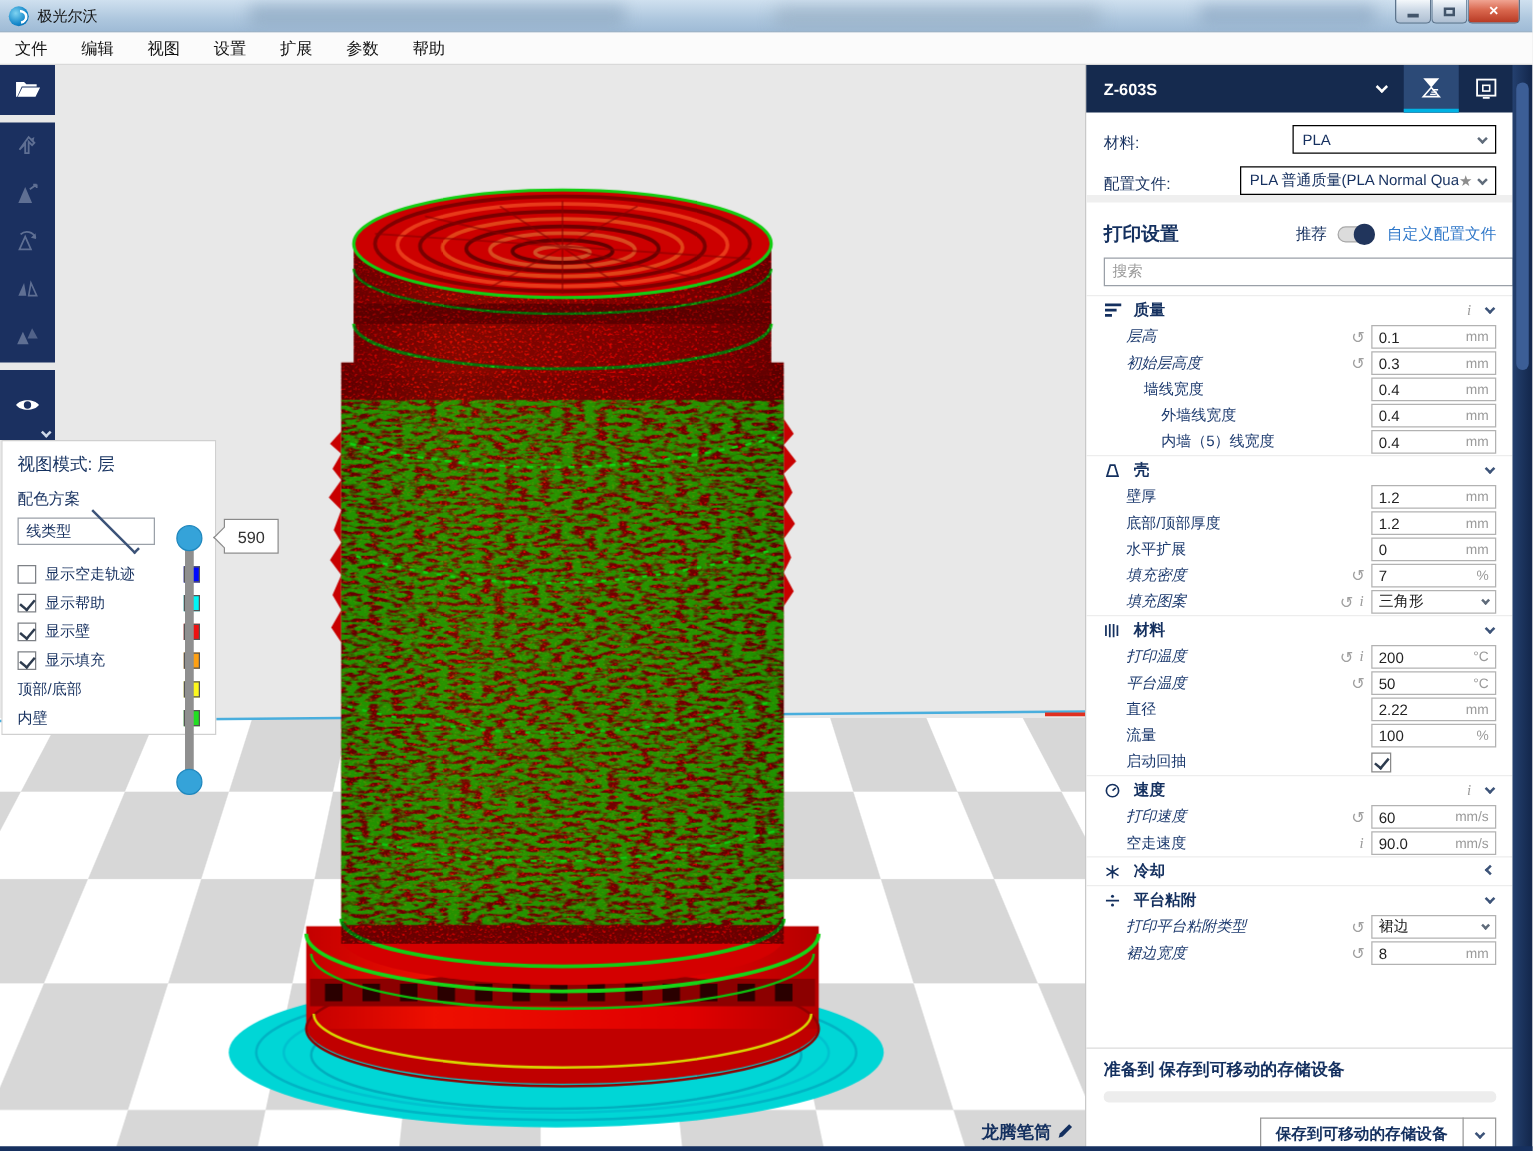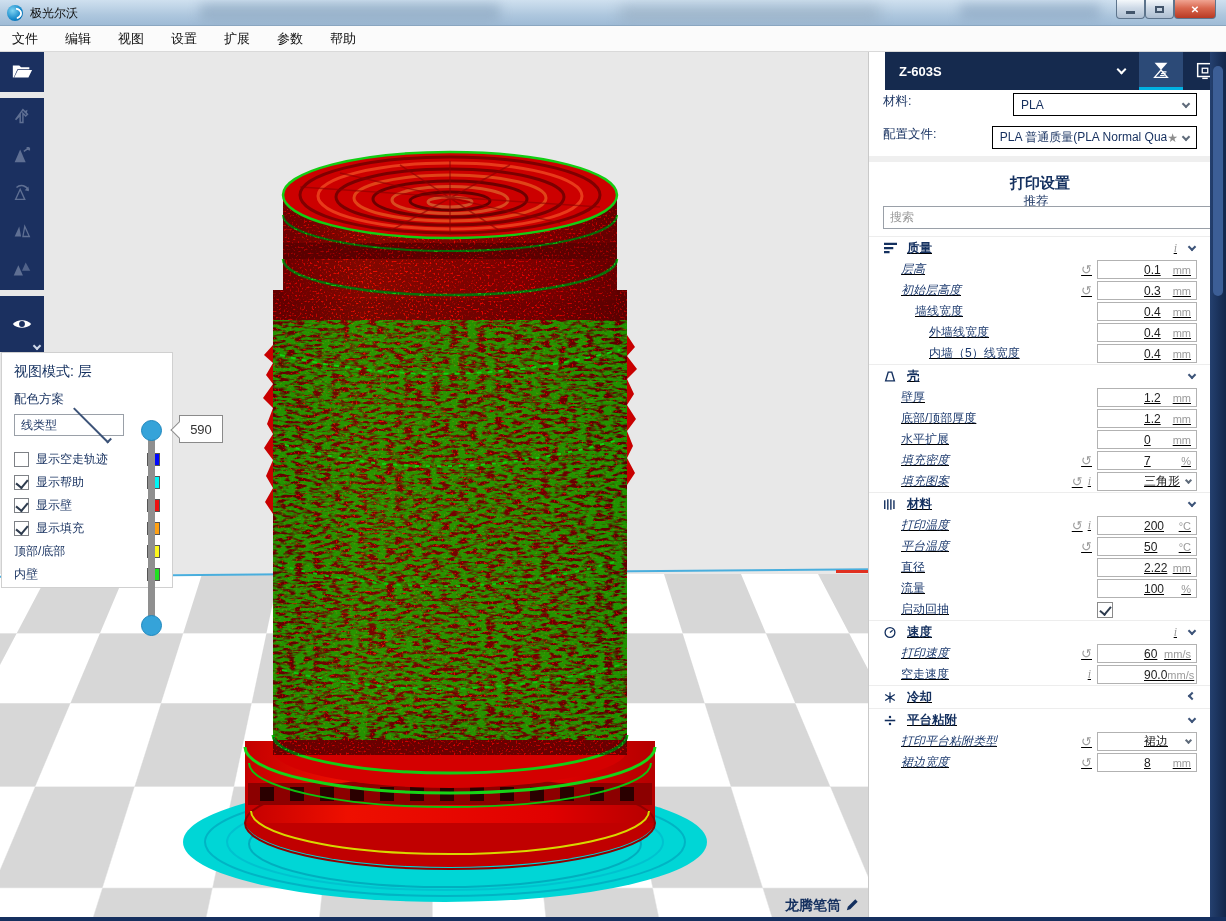--- a/index.html
+++ b/index.html
@@ -82,60 +82,60 @@
     color:#14305f; font-weight:bold; }
   .vinfo { right:auto; left:560px; }
   .vinfo .r1 { font-size:14px; height:22px; }
   .vinfo .r2 { font-size:12.5px; height:20px; }
   .micon svg { vertical-align:-2px; }
 
   
   .rpanel { position:absolute; left:868px; top:52px; width:342px; height:869px; background:#fff;
     border-left:1px solid #c9c9c9; }
   .rp-head { position:absolute; left:0; top:0; width:342px; height:38px; background:#152a4e;
-    display:flex; align-items:center;margin-left:16px; }
+    display:flex; align-items:center; }
   .rp-head .pname { color:#fff; font-size:13px; font-weight:bold; margin-left:14px; flex:1; }
   .chev { display:inline-block; width:7px; height:7px; border-right:2px solid; border-bottom:2px solid; transform:rotate(45deg); } .chev.left { transform:rotate(135deg); }
   .rp-head .chev { color:#fff; margin-right:14px; margin-top:-3px; }
   .rp-tab { width:44px; height:38px; display:flex; align-items:center; justify-content:center; }
   .rp-tab.active { background:#2c4a77; border-bottom:3px solid #00b2e3; }
   .rp-tab svg { width:22px; height:22px; }
 
   .matsec { position:absolute; left:0; top:38px; width:342px; height:72px; border-bottom:6px solid #efefef; }
-  .matrow { display:flex; align-items:flex-start; height:30px; margin:3px 14px 0 14px; }
+  .matrow { display:flex; align-items:flex-end; height:30px; margin:3px 14px 0 14px;gap:21px; }
   .matrow .ml { width:130px; font-size:12.5px; color:#16305f; }
   .mselect { flex:1; height:23px; border:1px solid #000000; display:flex; align-items:center; padding:0 7px; background:#fff; }
   .mselect .mv { flex:1; font-size:12px; color:#16305f; white-space:nowrap; overflow:hidden; }
   .mselect .chev { color:#5f6b7a; width:6px; height:6px; margin-top:-2px; flex:none; }
   .mselect .star { color:#8d8d8d; font-size:12px; margin-right:5px; flex:none; }
 
-  .pshead { position:absolute; left:14px; top:122px; width:314px; height:26px; display:flex; align-items:center;flex-direction:column; }
+  .pshead { position:absolute; left:14px; top:122px; width:314px; height:26px; display:flex; align-items:center; }
   .pshead .pst { font-size:15px; font-weight:bold; color:#14305f; flex:1; }
   .pshead .rec { font-size:12.5px; color:#16305f; margin-right:8px; }
   .toggle { width:30px; height:13px; border-radius:7px; background:#dcdcdc; border:1px solid #a8a8a8; position:relative; margin-right:10px; }
   .toggle .knob { position:absolute; right:-1px; top:-3px; width:17px; height:17px; border-radius:50%; background:#21355c; }
   .pshead .custom { font-size:12.5px; color:#2e77c9; }
 
   .searchbox { position:absolute; left:14px; top:154px; width:328px; height:23px; border:1px solid #9aa0a8; background:#fff;
     display:flex; align-items:center; padding:0 6px; font-size:12px; color:#9a9a9a; }
 
-  .setlist { position:absolute; left:0px; top:184px; width:342px; height:600px;text-decoration:underline; }
+  .setlist { position:absolute; left:0px; top:184px; width:342px; height:600px; }
   .shead { display:flex; align-items:center; height:23px; padding:0 14px; border-top:1px solid #ededed; }
   .shead .sicon { width:16px; height:14px; margin-right:8px; display:flex; align-items:center; }
   .shead .st { flex:1; font-size:12.5px; font-weight:bold; color:#14305f; }
   .shead .i-ic { font-family:"Liberation Serif", serif; font-style:italic; color:#9a9a9a; font-size:12px; margin-right:12px; }
   .shead .chev { color:#3c5378; width:6px; height:6px; margin-right:2px; margin-top:-2px; }
   .srow { display:flex; align-items:center; height:21px; padding:0 14px 0 32px; }
   .srow .lbl { flex:1; font-size:12px; color:#1c3a6e; white-space:nowrap; }
   .srow.it .lbl { font-style:italic; }
   .srow.ind1 { padding-left:46px; } .srow.ind2 { padding-left:60px;gap:15px; }
   .undo { color:#a0a0a0; font-size:13px; margin-right:5px; line-height:1; }
   .i-ic2 { font-family:"Liberation Serif", serif; font-style:italic; color:#9a9a9a; font-size:12px; margin-right:6px; }
   .vbox { width:100px; height:19px; border:1px solid #b2b2b2; background:#fff; display:flex; align-items:center; padding:0 5px; flex:none; }
-  .vbox .v { flex:1; font-size:12px; color:#222;margin-left:41px; }
+  .vbox .v { flex:1; font-size:12px; color:#222; }
   .vbox .u { font-size:11px; color:#9a9a9a; }
   .vbox .chev { color:#5f6b7a; width:5px; height:5px; margin-top:-2px; }
   .cb2 { width:16px; height:16px; border:1px solid #8a8a8a; background:#fff; position:relative; flex:none; }
   .cb2.on::after { content:""; position:absolute; left:4px; top:1px; width:5px; height:9px;
     border-right:2px solid #2d3b4e; border-bottom:2px solid #2d3b4e; transform:rotate(40deg); }
 
   .outsec { position:absolute; left:0; top:786px; width:342px; height:83px; border-top:1px solid #dcdcdc; padding:8px 14px; }
   .out-title { font-size:13.5px; font-weight:bold; color:#14305f; margin-bottom:8px; }
   .progress { width:314px; height:9px; background:#ededed; border-radius:4px; margin-bottom:12px; }
   .saverow { display:flex; justify-content:flex-end; }
@@ -639,19 +639,31 @@
       <div class="srow it">
           <span class="lbl">裙边宽度</span>
           <span class="undo">↺</span>
           <div class="vbox">
             <span class="v">8</span>
             <span class="u">mm</span>
           </div>
         </div>
     </div>
 
+    <div class="outsec">
+      <div class="out-title">准备到 保存到可移动的存储设备</div>
+      <div class="progress"></div>
+      <div class="saverow">
+        <div class="savebtn">
+          <span class="main">保存到可移动的存储设备</span>
+          <span class="arrow">
+              <span class="chev"></span>
+            </span>
+        </div>
+      </div>
+    </div>
   </div>
 
   <div class="vscroll">
       <div class="vthumb"></div>
     </div>
   <div class="bottomframe"></div>
 </div>
 
 </body></html>

